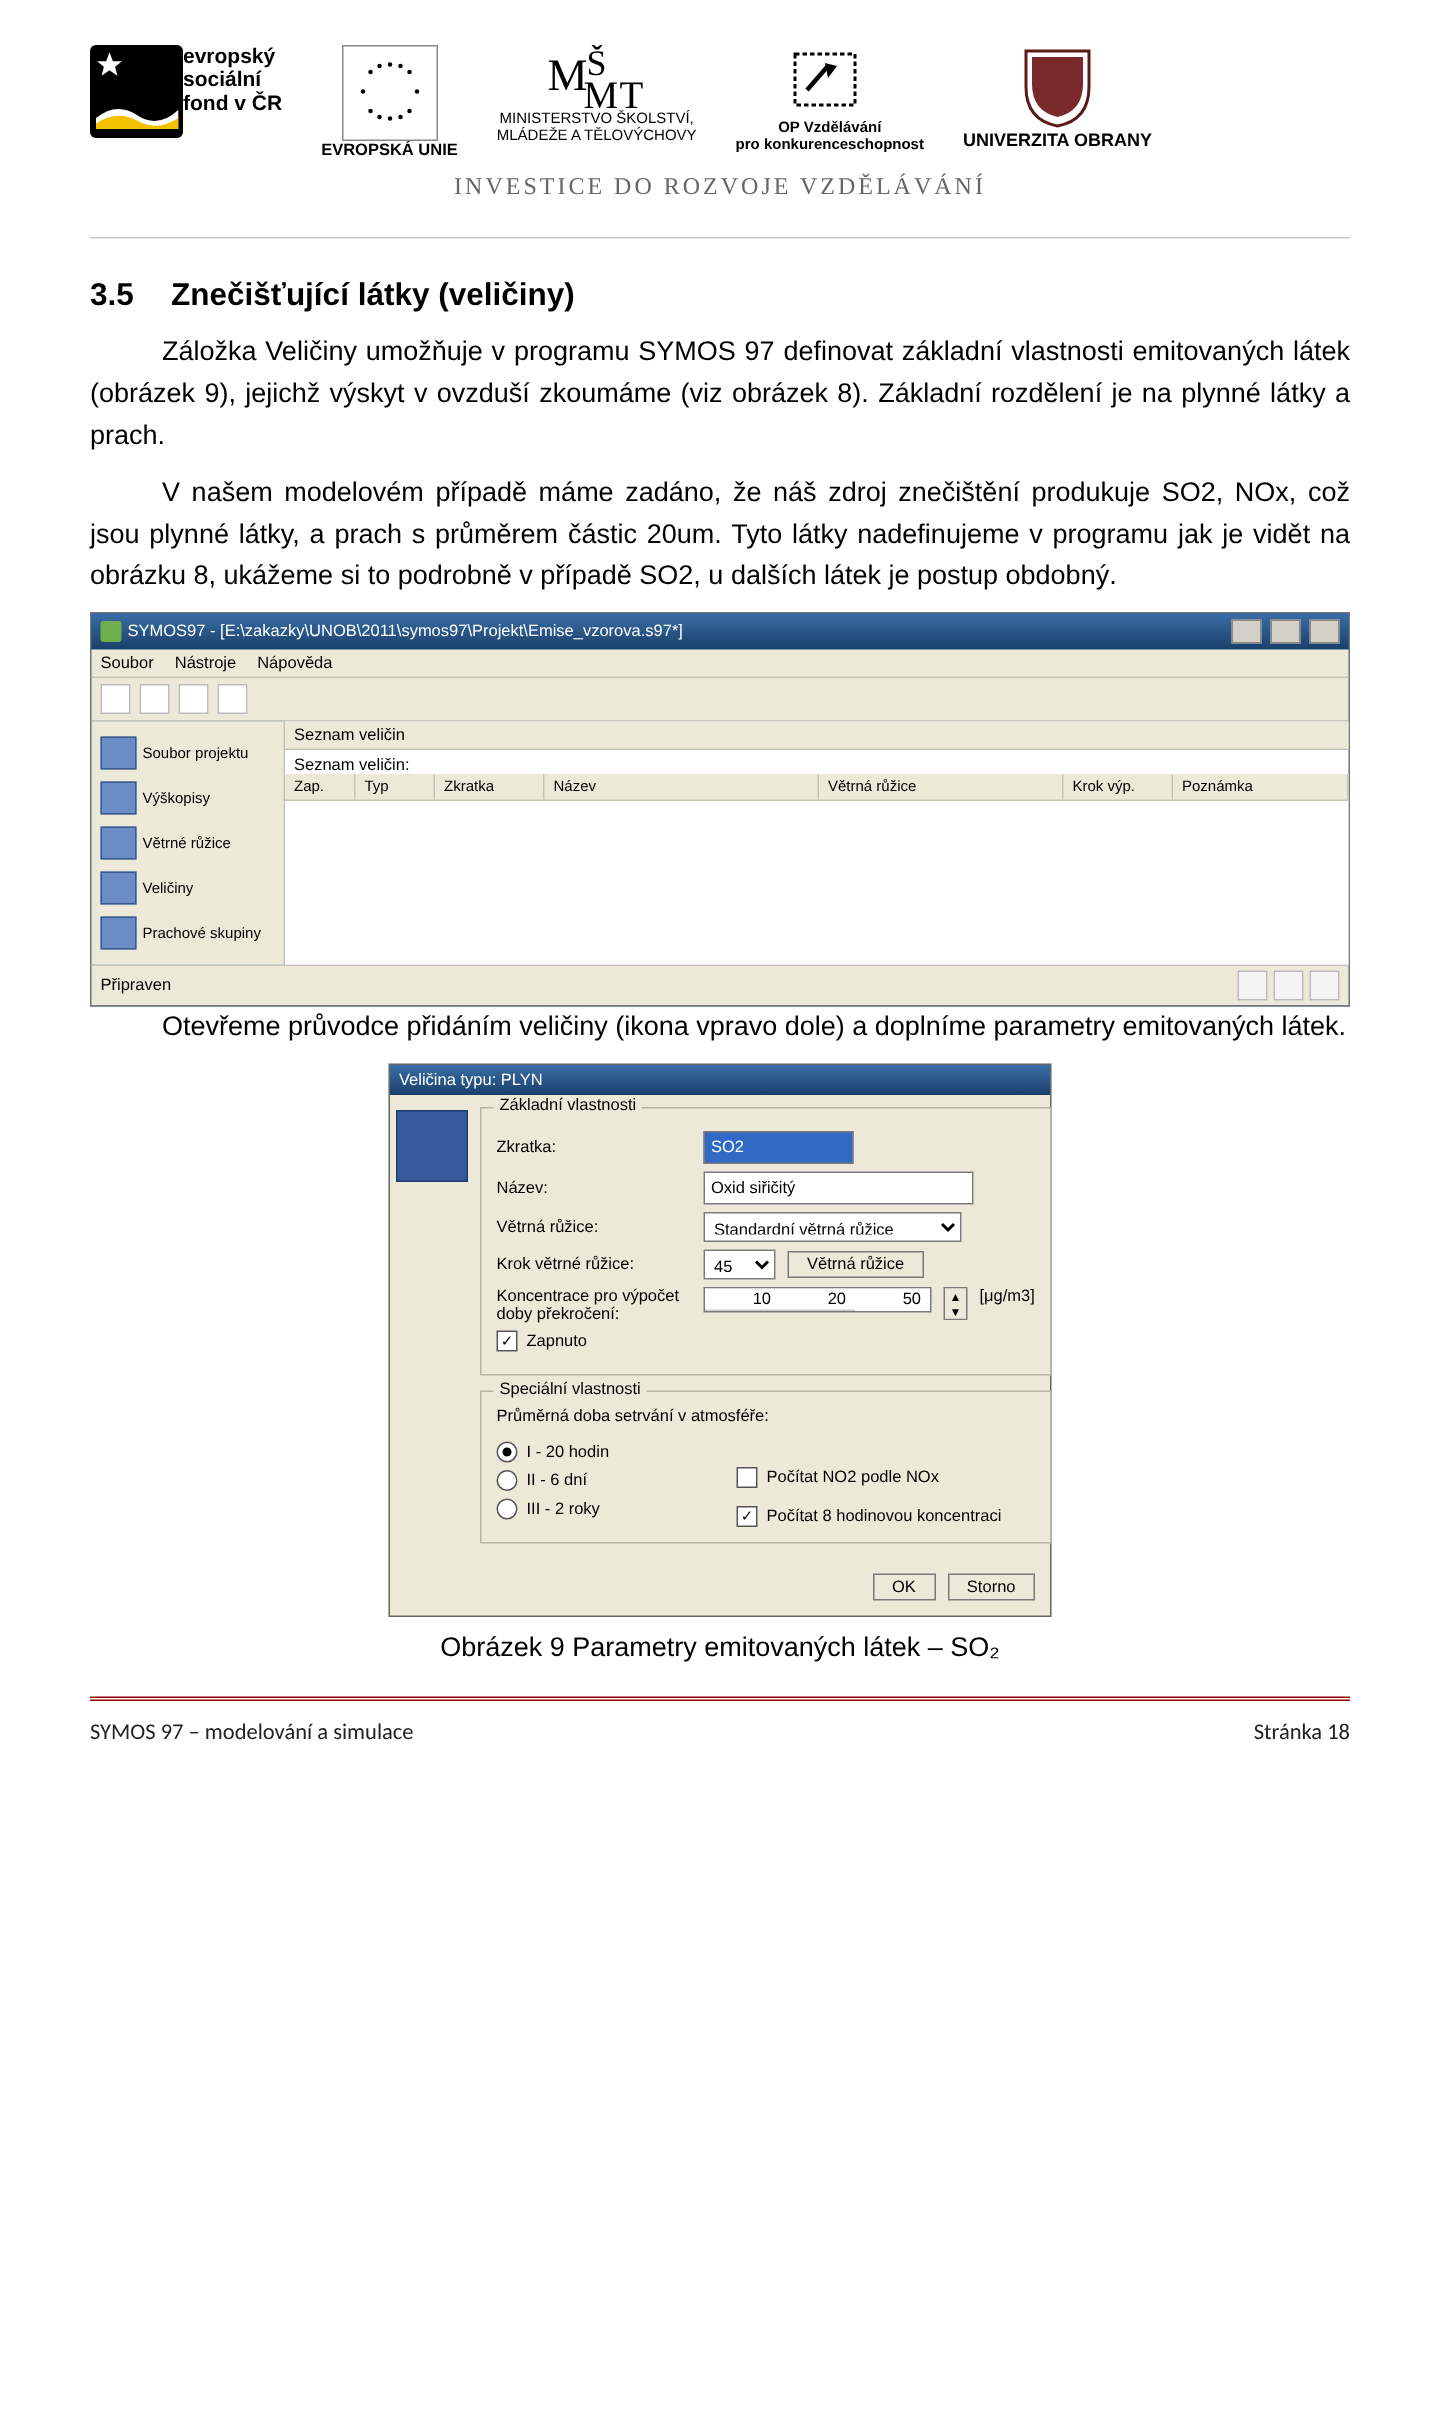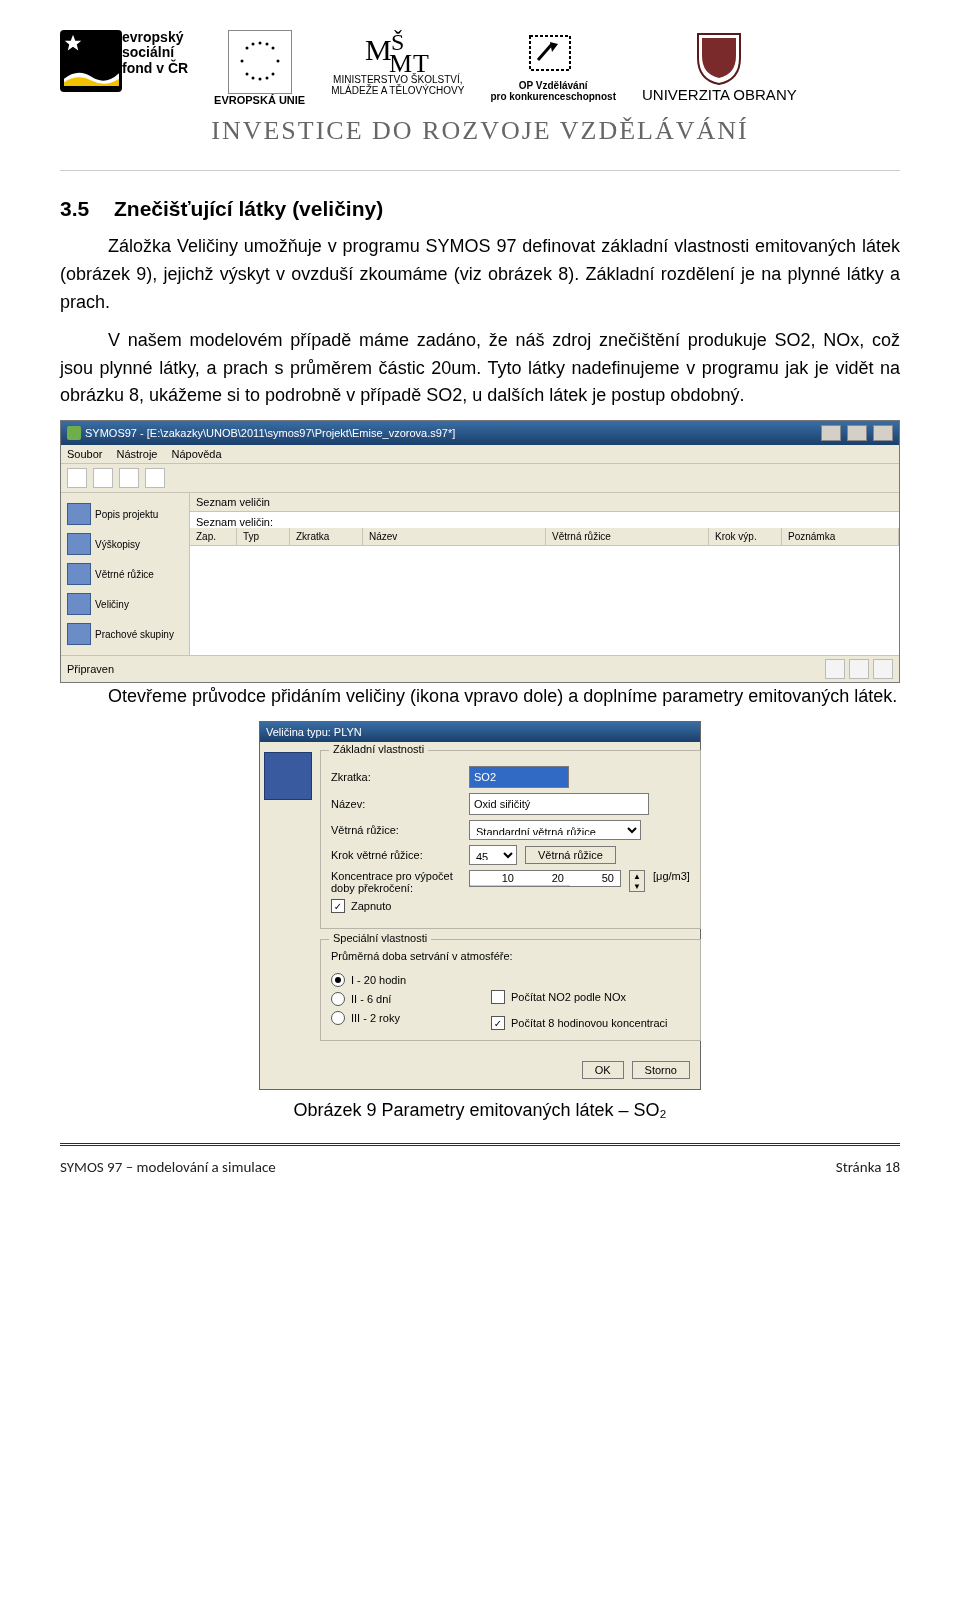--- a/index.html
+++ b/index.html
@@ -7,21 +7,21 @@
   
   .logos{padding:30px 0 6px 0;display:flex;gap:26px;align-items:flex-start}
   .logo{display:flex;flex-direction:column;align-items:center;font-size:11px;text-align:center}
   .esf-box{display:flex;align-items:flex-start;gap:0}
   .esf-flag{width:62px;height:62px;background:#000;border-radius:4px;position:relative}
   .esf-star{position:absolute;width:18px;height:18px;left:4px;top:4px}
   .esf-wave{position:absolute;left:4px;bottom:6px;right:4px;height:22px}
   .esf-txt{font-size:14px;font-weight:bold;line-height:1.1}
   .eu-flag{width:62px;height:62px;background:#fff;border:1px solid #888;position:relative}
   .msmt{font-size:10px;line-height:1.1}
-  .invest{font-family:"Times New Roman",serif;font-size:26px;letter-spacing:2px;color:#666;text-align:center;padding:4px 0 24px 0}
+  .invest{font-family:"Times New Roman",serif;font-size:16px;letter-spacing:2px;color:#666;text-align:center;padding:4px 0 24px 0}
   hr.thin{border:0;border-top:1px solid #ccc;margin:0}
   
   .h{font-size:21px;font-weight:bold;margin:26px 0 12px 0}
   .h .num{display:inline-block;width:54px}
   p.body{font-size:18px;line-height:1.55;text-align:justify;margin:0 0 10px 0;text-indent:48px}
   .caption{text-align:center;font-size:18px;margin:10px 0 20px 0}
   
   .shot1{border:1px solid #777;background:#0369a1;font-family:Tahoma,Arial,sans-serif;font-size:11px;color:#000;margin-top:6px}
   .titlebar{background:linear-gradient(#3a6ea5,#1a3f6b);color:#fff;padding:4px 6px;display:flex;align-items:center;gap:4px}
   .titlebar .tico{width:14px;height:14px;background:#6fae4a;border-radius:2px}
@@ -130,21 +130,21 @@
           <polygon points="26,12 34,14 28,22" fill="#000"></polygon>
         </svg>
       <div style="font-weight:bold;font-size:10px">OP Vzdělávání</div>
       <div style="font-weight:bold;font-size:10px">pro konkurenceschopnost</div>
     </div>
     <div class="logo">
       <svg width="50" height="56" viewBox="0 0 50 56">
           <path d="M4 4 H46 V28 Q46 50 25 54 Q4 50 4 28 Z" fill="#fff" stroke="#5a1a1a" stroke-width="2"></path>
           <path d="M8 8 H42 V26 Q42 44 25 48 Q8 44 8 26 Z" fill="#7a2a2a"></path>
         </svg>
-      <div style="font-size:15px;font-weight:normal">UNIVERZITA OBRANY</div>
+      <div style="font-size:12px;font-weight:bold">UNIVERZITA OBRANY</div>
     </div>
   </div>
   <div class="invest">INVESTICE DO ROZVOJE VZDĚLÁVÁNÍ</div>
   <hr class="thin">
 
   <div class="h">
     <span class="num">3.5</span><span>Znečišťující látky (veličiny)</span>
   </div>
 
   <p class="body">Záložka Veličiny umožňuje v programu SYMOS 97 definovat základní vlastnosti emitovaných látek (obrázek 9), jejichž výskyt v ovzduší zkoumáme (viz obrázek 8). Základní rozdělení je na plynné látky a prach.</p>
@@ -167,21 +167,21 @@
     <div class="toolbar">
       <span class="tbtn"></span>
       <span class="tbtn"></span>
       <span class="tbtn"></span>
       <span class="tbtn"></span>
     </div>
     <div class="workarea">
       <div class="sidebar">
         <div class="sbtn">
             <span class="ic"></span>
-            <span>Popis projektu</span>
+            <span>Soubor projektu</span>
           </div>
         <div class="sbtn">
             <span class="ic"></span>
             <span>Výškopisy</span>
           </div>
         <div class="sbtn">
             <span class="ic"></span>
             <span>Větrné růžice</span>
           </div>
         <div class="sbtn">

